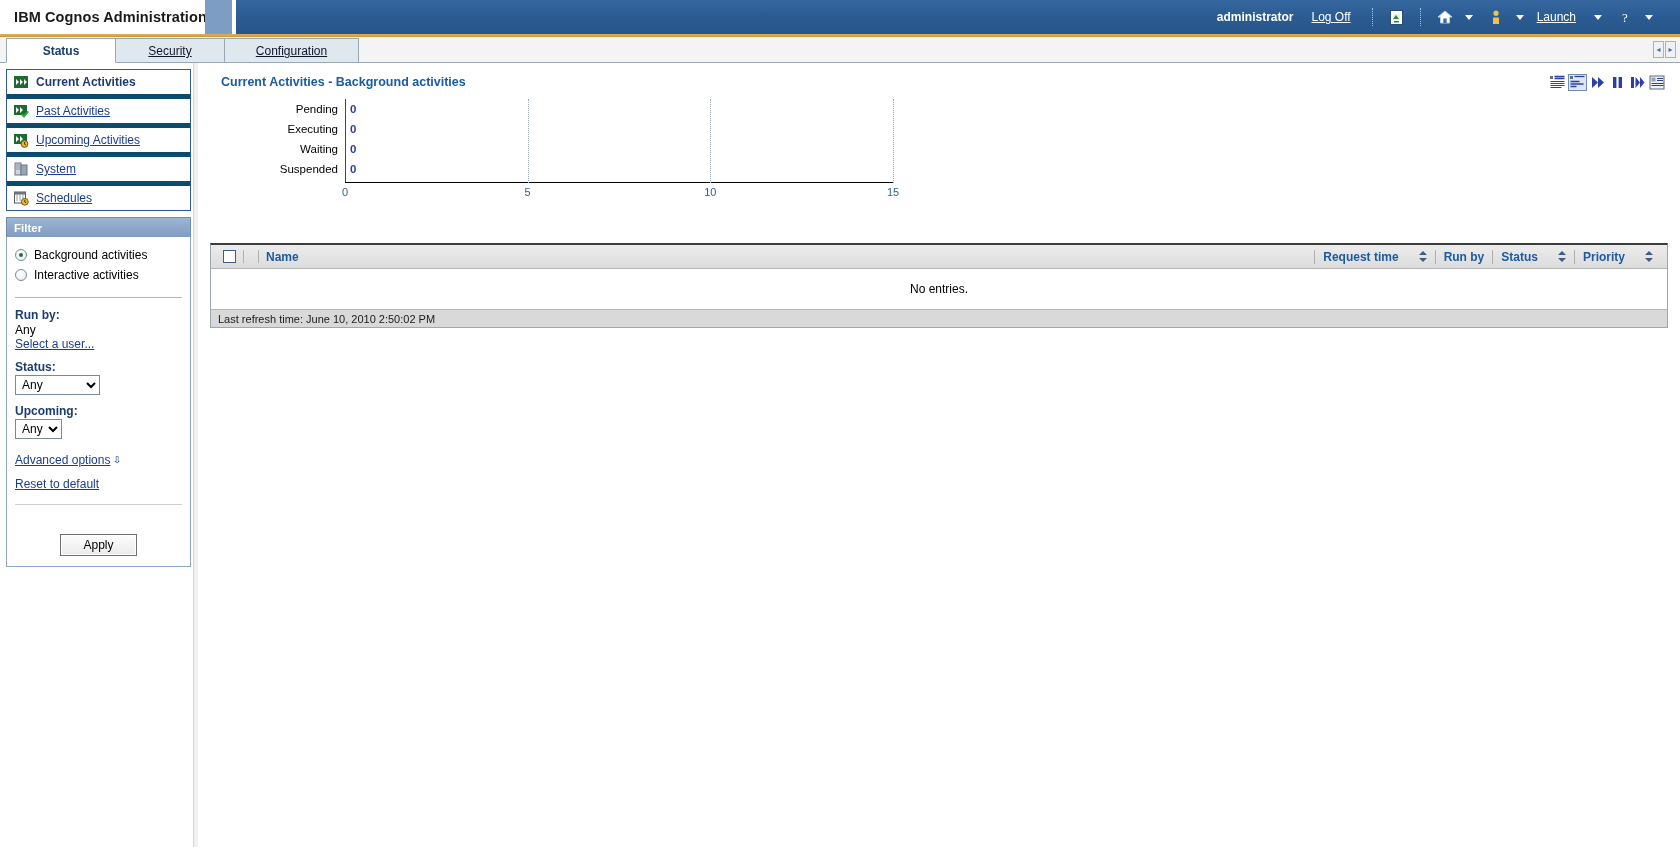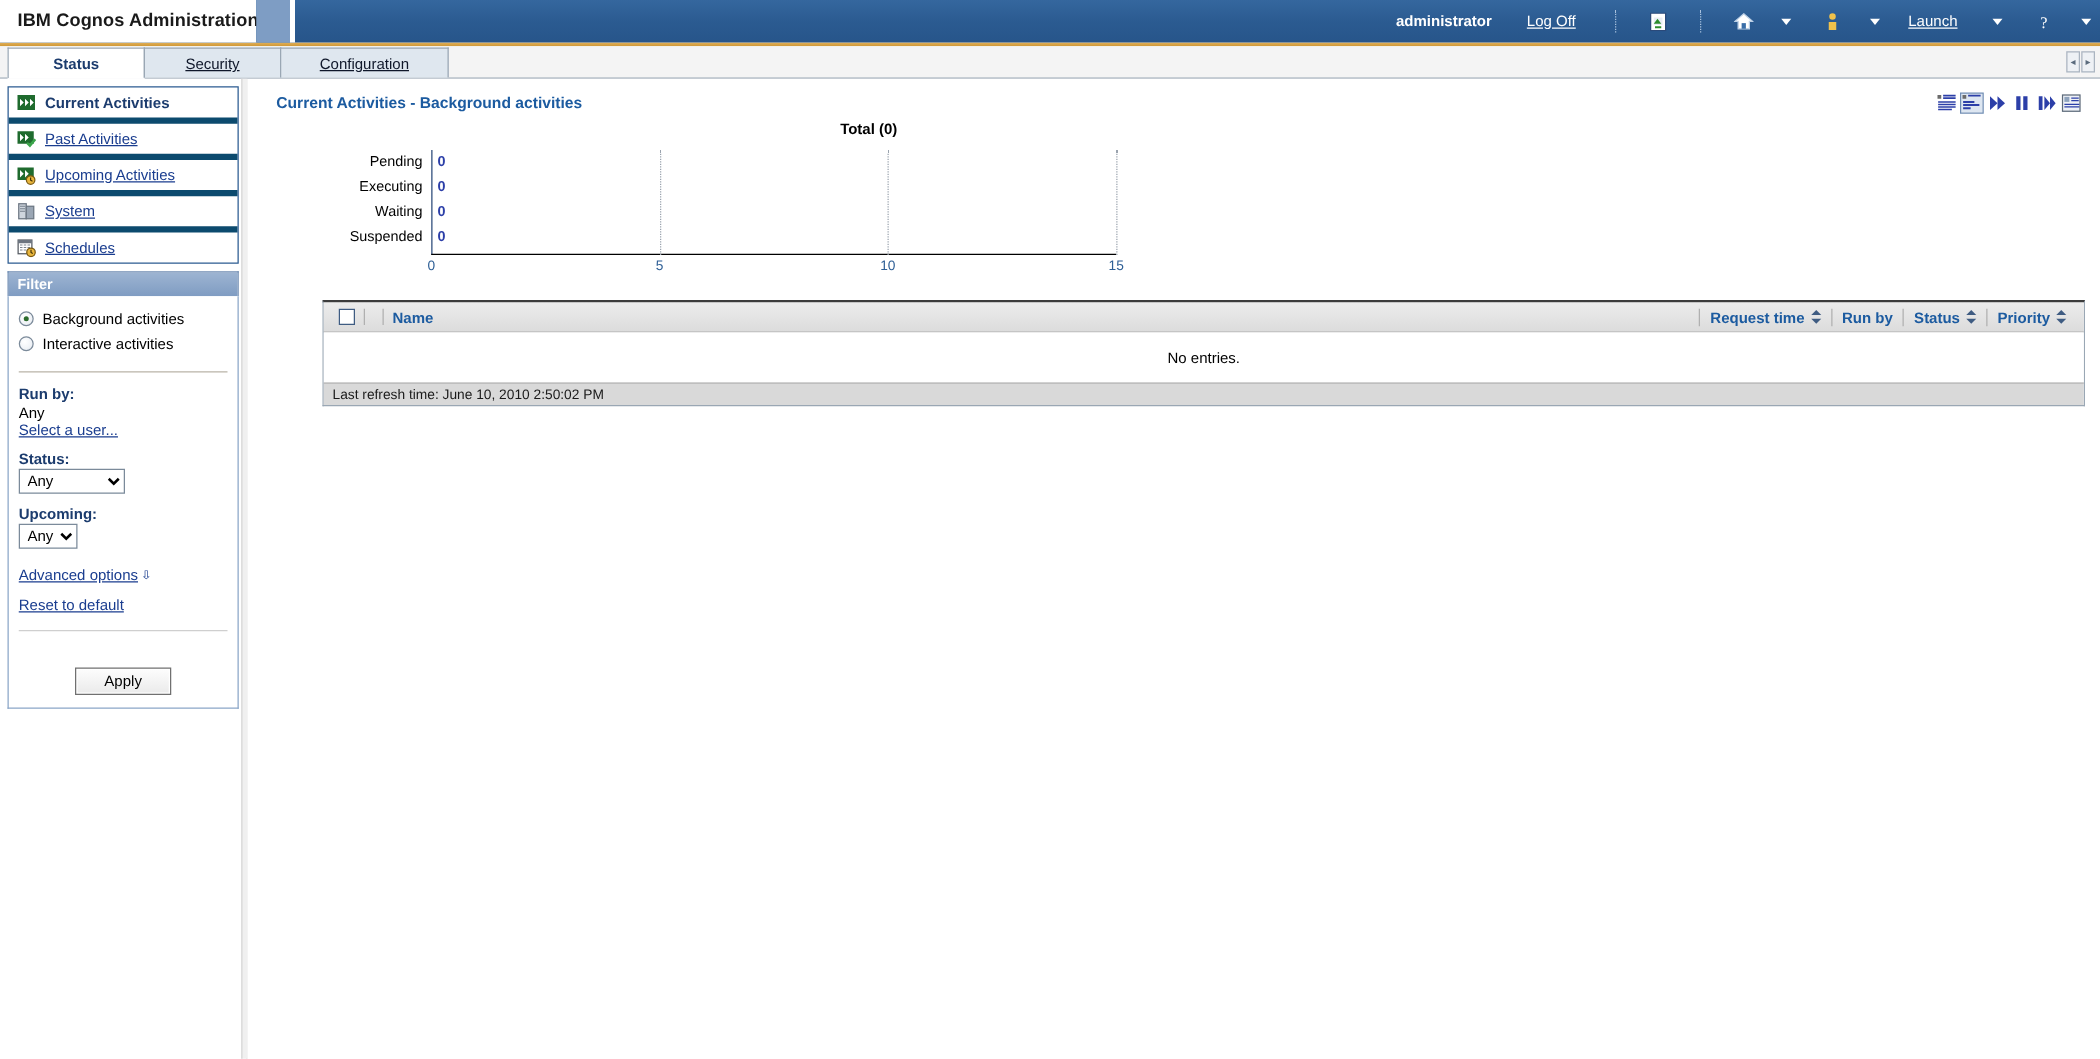--- a/index.html
+++ b/index.html
@@ -39,22 +39,22 @@
   .banner-swatch {
     width: 27px;
     background: #7e9dc4;
   }
   .banner-gap { width: 4px; background:#ffffff; }
   .banner-right {
     flex: 1;
     display: flex;
     align-items: center;
     justify-content: flex-end;
-    padding-right: 0;
-    gap: 16px;
+    padding-right: 20px;
+    gap: 6px;
   }
   .banner-user {
     color: #ffffff;
     font-weight: bold;
     font-size: 12px;
     margin-right: 12px;
   }
   .banner-link {
     color: #ffffff;
     font-size: 12px;
@@ -355,21 +355,20 @@
   }
   .pager { display: flex; align-items: center; gap: 2px; margin-left: 10px; }
   .pg { font-size: 10px; color: #7d8896; cursor: pointer; letter-spacing: -1px; }
 
   
   .grid {
     border: 1px solid #9aa7b4;
     border-top: 2px solid #3c3c3c;
     margin-top: 4px;
     background: #ffffff;
-    margin-left: 48px;
   }
   .grid-head {
     height: 23px;
     background: #e4e4e4;
     background: linear-gradient(to bottom,#ececec,#dcdcdc);
     display: flex; align-items: center;
     border-bottom: 1px solid #b5b5b5;
     padding: 0 6px;
   }
   .gh-check {
@@ -379,21 +378,21 @@
     margin-left: 6px;
     cursor: pointer;
     box-sizing: border-box;
   }
   .gh-div { width:1px; height:13px; background:#b0b0b0; margin: 0 7px; }
   .gh-name {
     font-weight: bold; font-size: 12px; color: #1c5ba0; cursor: pointer;
   }
   .gh-spacer { flex: 1; }
   .gh-col {
-    display: flex; align-items: center; gap: 5px;
+    display: flex; align-items: center; gap: 20px;
     font-weight: bold; font-size: 12px; color: #1c5ba0;
     cursor: pointer; padding: 0 8px;
     border-left: 1px solid #b0b0b0;
     height: 14px;
   }
   .sortico {
     display:inline-block; width:8px; height:11px; position:relative;
   }
   .sortico::before, .sortico::after {
     content:''; position:absolute; left:0;
@@ -632,21 +631,20 @@
       <span class="tb-ico">
         <svg width="17" height="15" viewBox="0 0 17 15">
           <rect x="1" y="1" width="14" height="13" fill="#eef1f6" stroke="#5d6a7a"></rect>
           <rect x="2.5" y="2.5" width="4" height="4" fill="#8fa3bd"></rect>
           <path d="M8 3.5h6M8 5.5h6M2.5 8.5h12M2.5 10.5h12" stroke="#2c3fa8" stroke-width="1"></path>
         </svg>
       </span>
     </div>
 
     <div class="chart-wrap">
-      <div class="chart-total">Total (0)</div>
 
       <div class="plot">
         <div class="plot-axis-y"></div>
         <div class="plot-axis-x"></div>
 
         <div class="grid-line" style="left:33.33%"></div>
         <div class="grid-line" style="left:66.66%"></div>
         <div class="grid-line" style="left:100%"></div>
 
         <div class="cat-row" style="top:0px">

